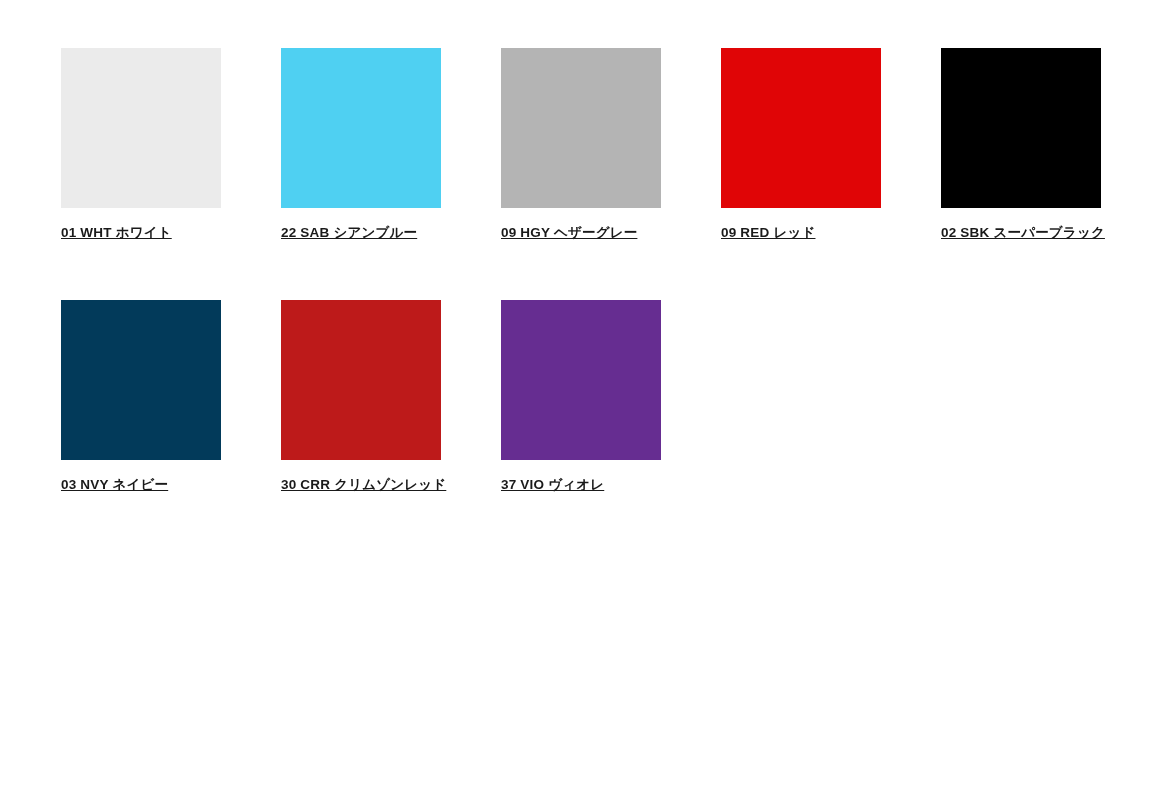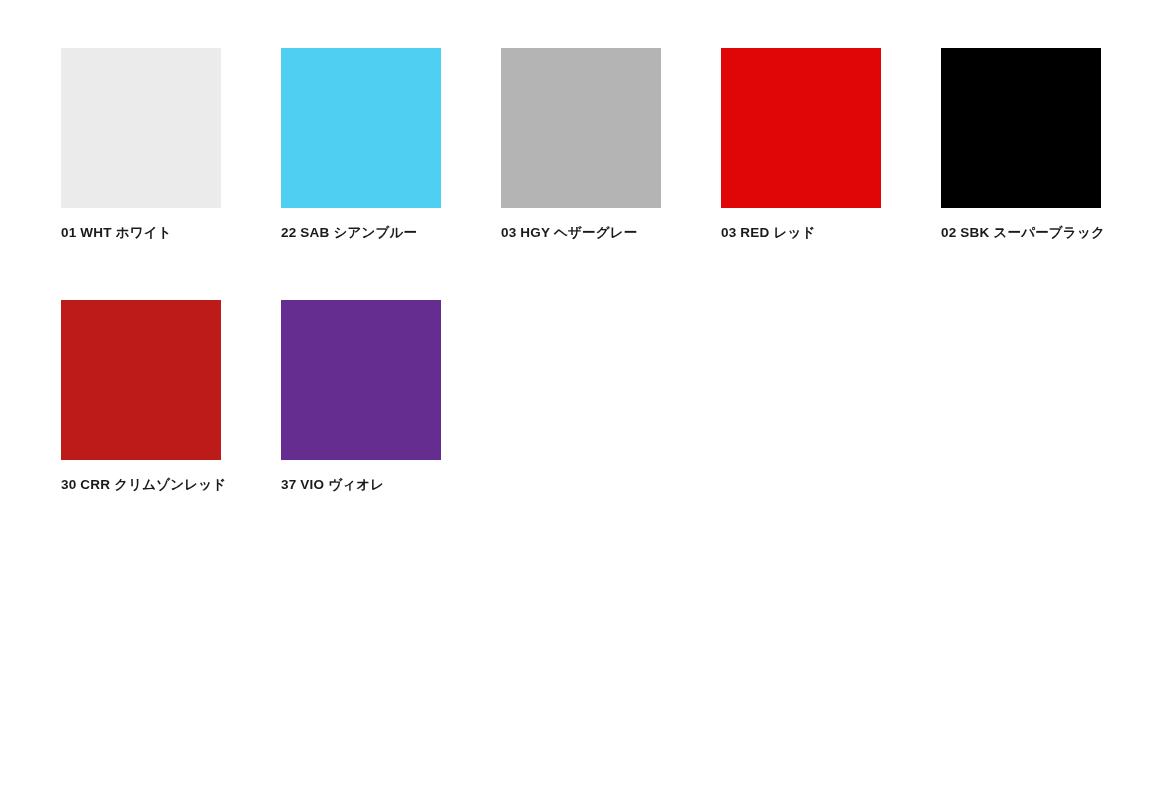--- a/index.html
+++ b/index.html
@@ -36,45 +36,50 @@
     display: block;
   }
   .swatch-label {
     margin-top: 17px;
     font-size: 13.5px;
     font-weight: bold;
     color: #1a1a1a;
     letter-spacing: 0.2px;
     white-space: nowrap;
     line-height: 1.2;
+    text-decoration: underline;
   }
 </style>
 </head>
 <body>
 
 <div class="swatch-grid">
     <div class="swatch-cell">
       <div class="swatch-chip" style="background-color: rgb(235, 235, 235);"></div>
       <div class="swatch-label">01 WHT ホワイト</div>
     </div>
     <div class="swatch-cell">
       <div class="swatch-chip" style="background-color: rgb(79, 208, 242);"></div>
       <div class="swatch-label">22 SAB シアンブルー</div>
     </div>
     <div class="swatch-cell">
       <div class="swatch-chip" style="background-color: rgb(180, 180, 180);"></div>
-      <div class="swatch-label">03 HGY ヘザーグレー</div>
+      <div class="swatch-label">09 HGY ヘザーグレー</div>
     </div>
     <div class="swatch-cell">
       <div class="swatch-chip" style="background-color: rgb(224, 5, 6);"></div>
-      <div class="swatch-label">03 RED レッド</div>
+      <div class="swatch-label">09 RED レッド</div>
     </div>
     <div class="swatch-cell">
       <div class="swatch-chip" style="background-color: rgb(0, 0, 0);"></div>
       <div class="swatch-label">02 SBK スーパーブラック</div>
+    </div>
+    <div class="swatch-cell">
+      <div class="swatch-chip" style="background-color: rgb(2, 58, 90);"></div>
+      <div class="swatch-label">03 NVY ネイビー</div>
     </div>
     <div class="swatch-cell">
       <div class="swatch-chip" style="background-color: rgb(189, 26, 26);"></div>
       <div class="swatch-label">30 CRR クリムゾンレッド</div>
     </div>
     <div class="swatch-cell">
       <div class="swatch-chip" style="background-color: rgb(102, 45, 145);"></div>
       <div class="swatch-label">37 VIO ヴィオレ</div>
     </div>
   </div>

